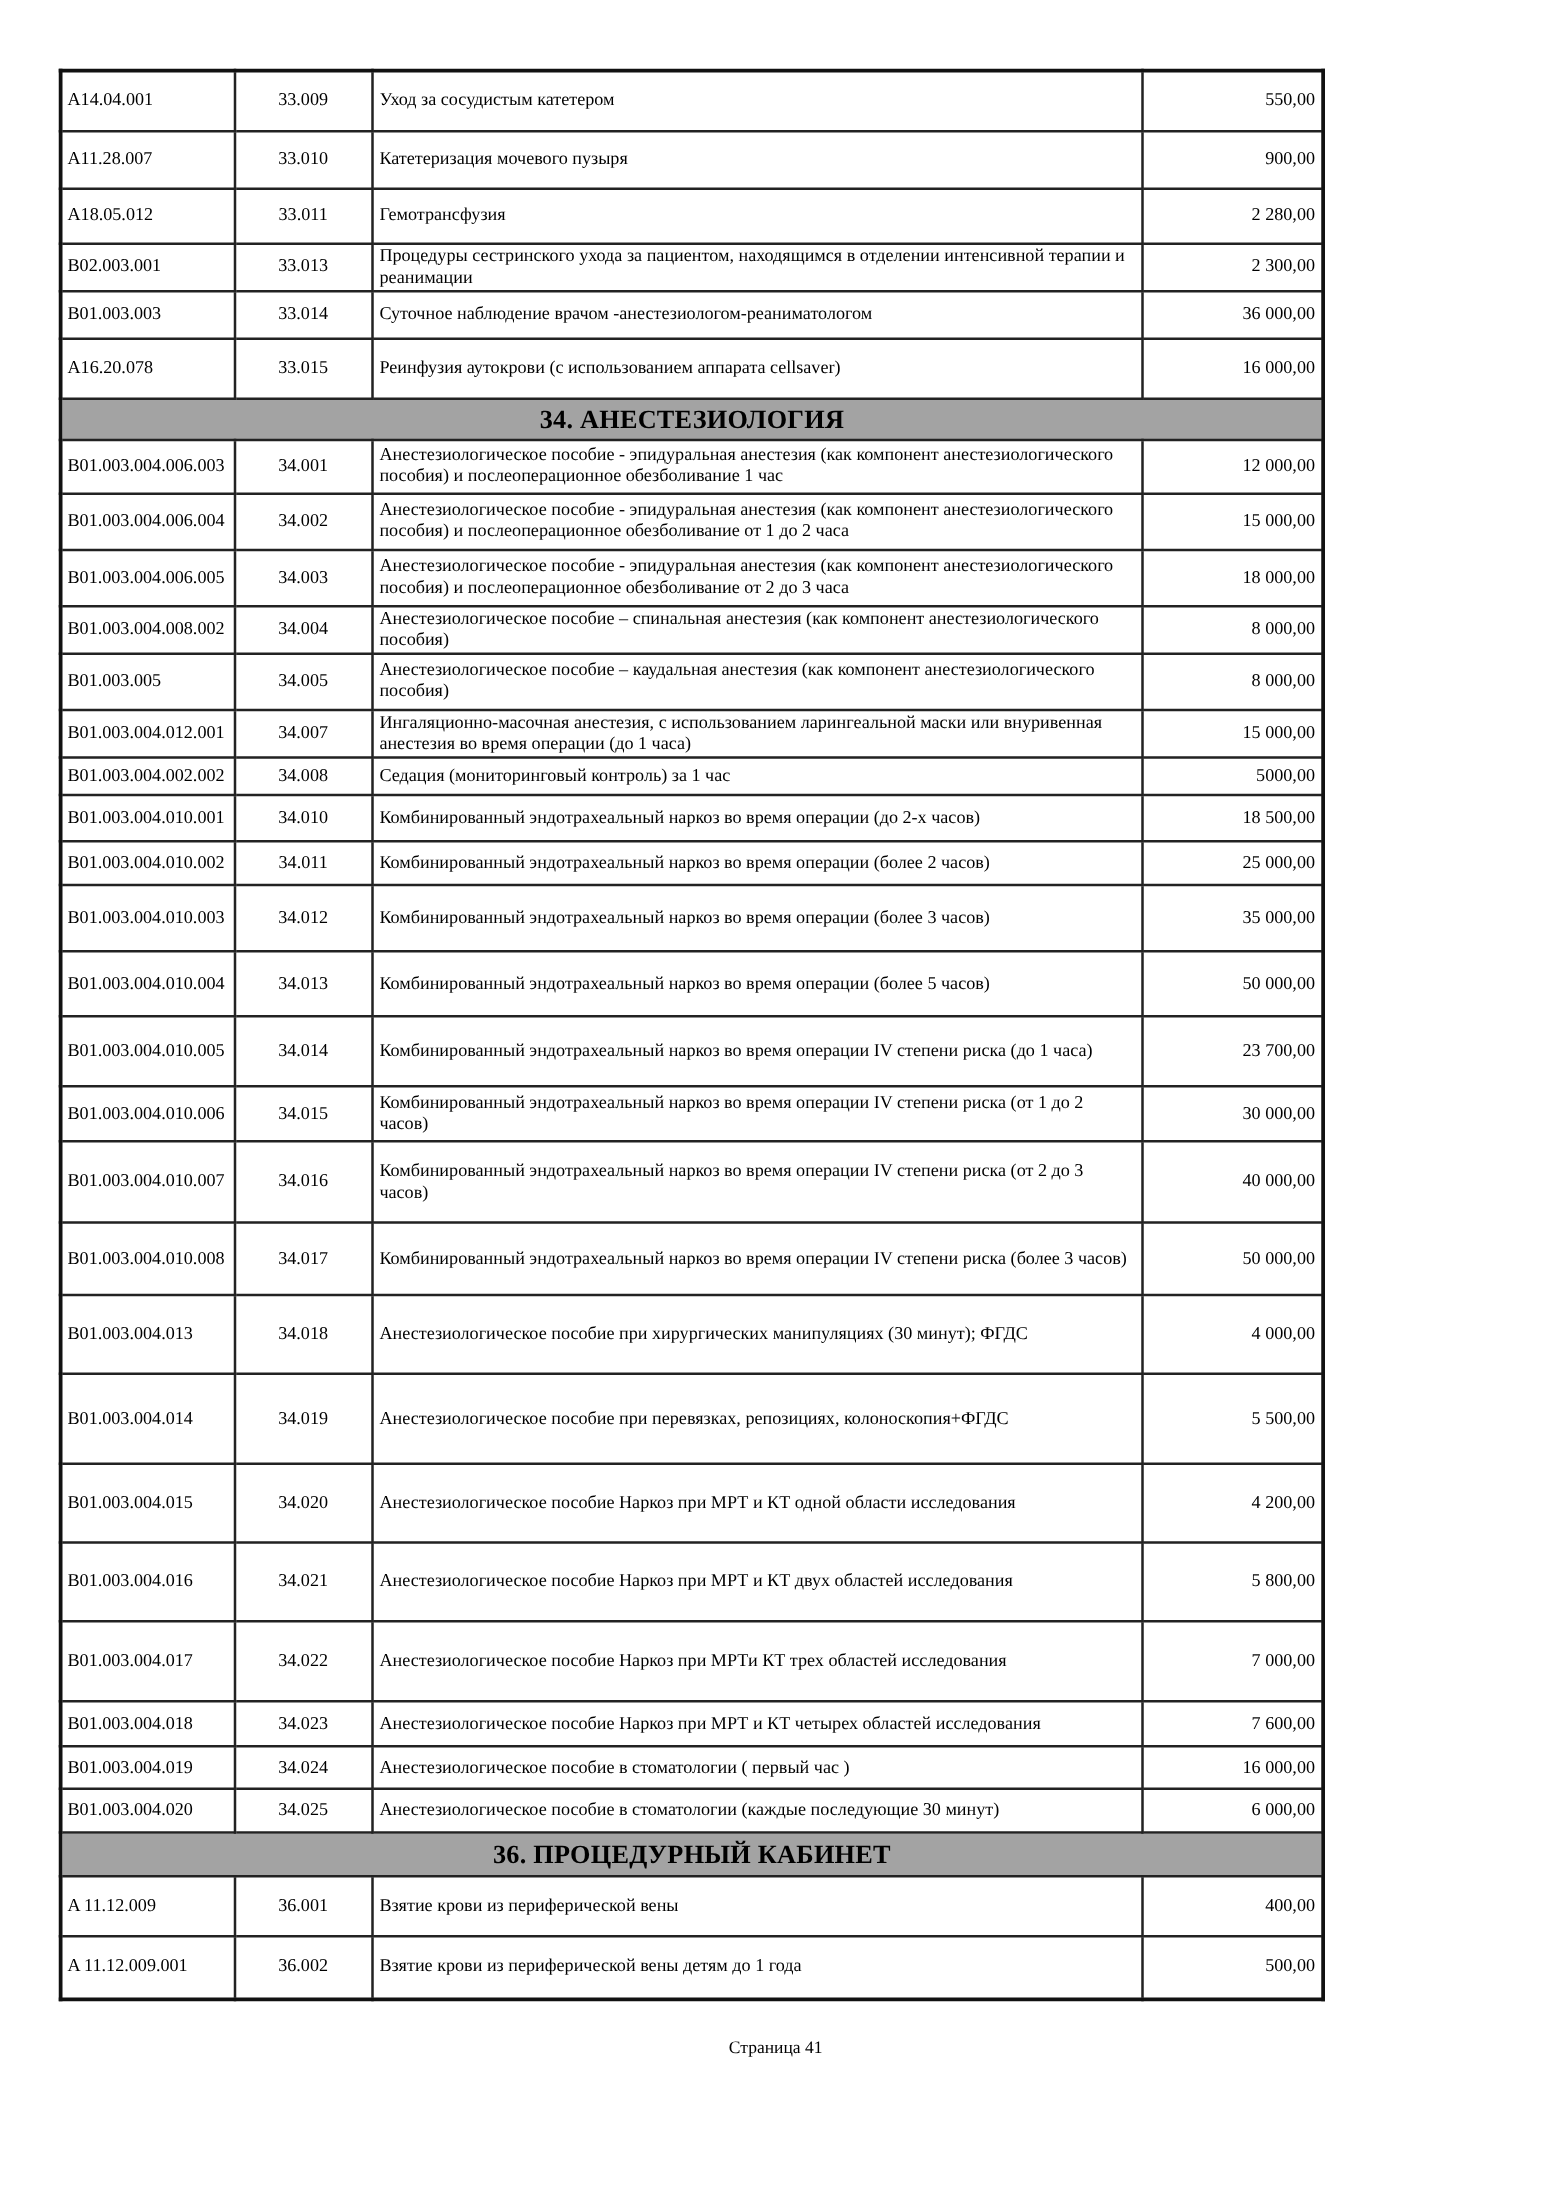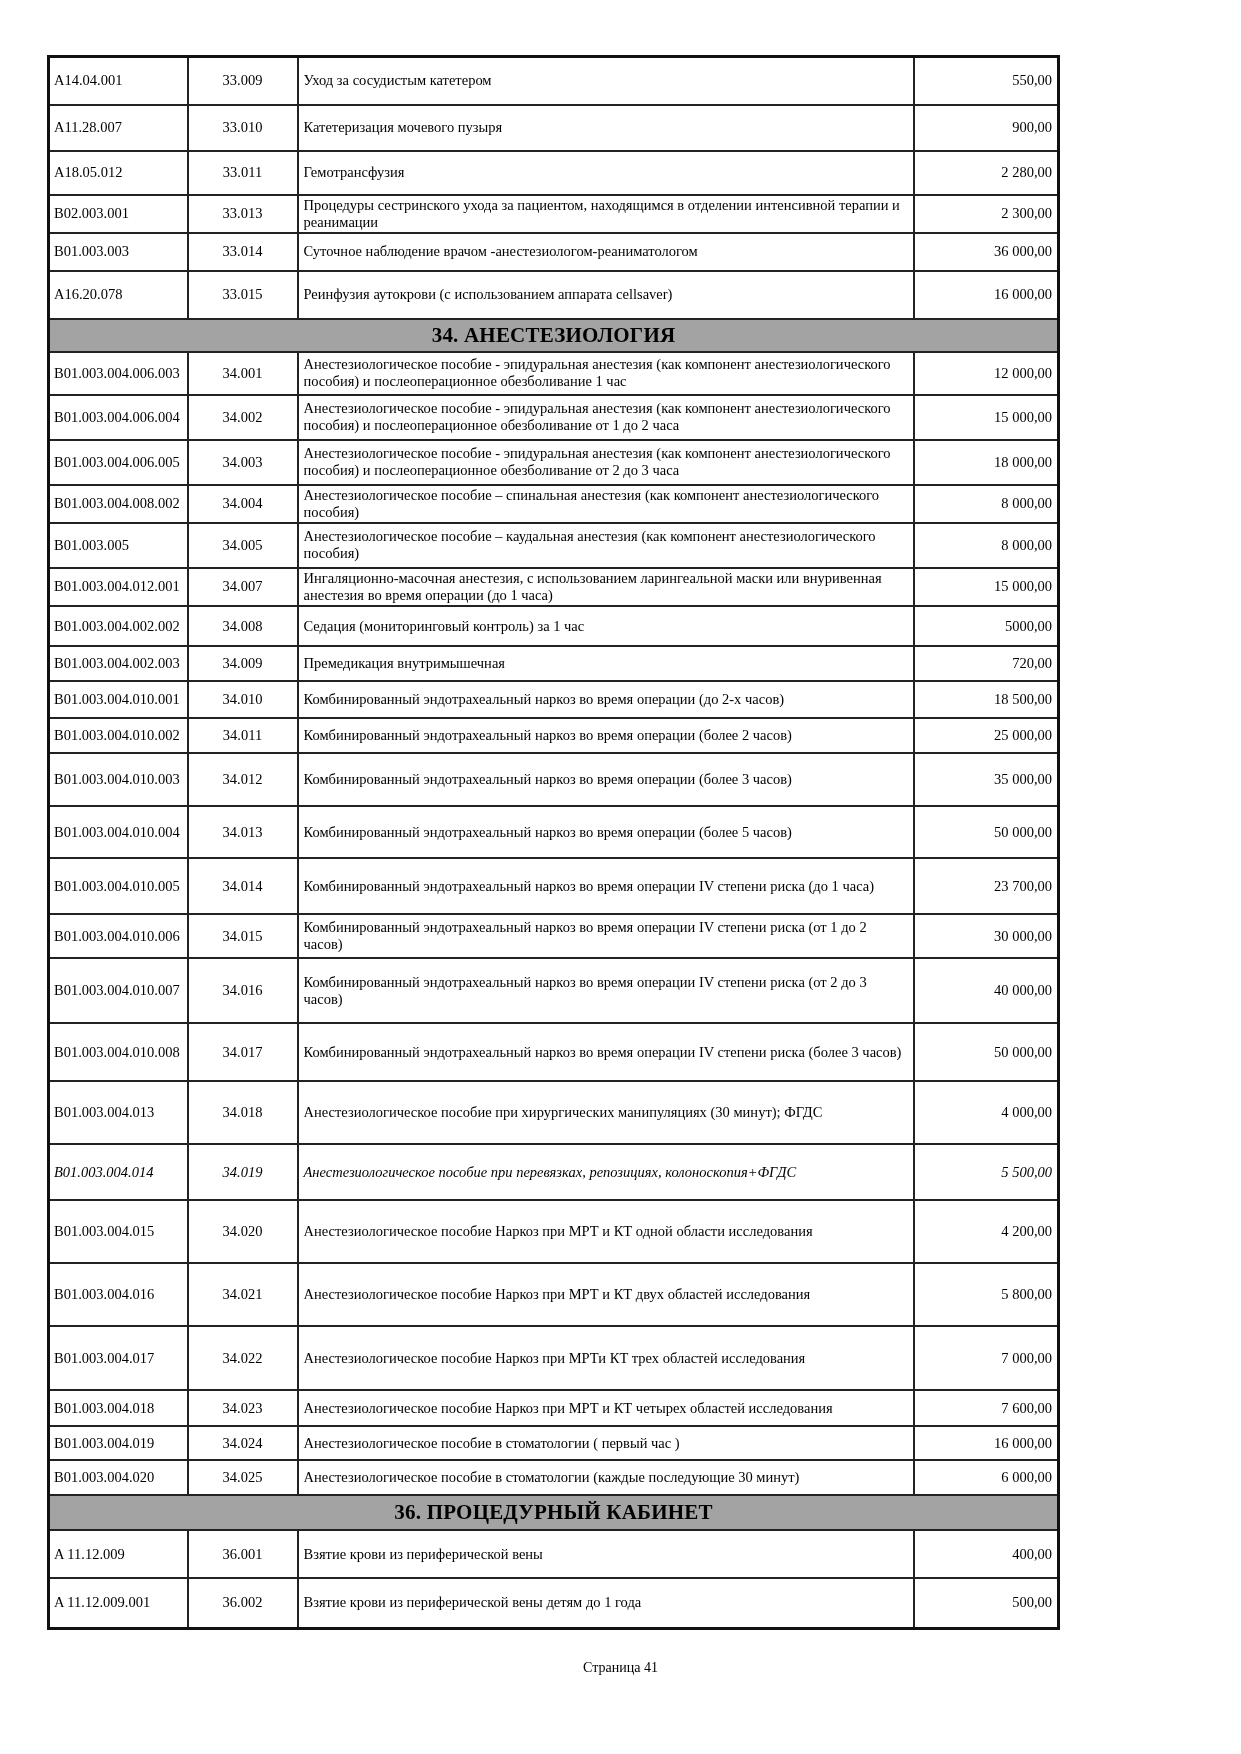--- a/index.html
+++ b/index.html
@@ -133,31 +133,25 @@
     <td class="cell-num">34.005</td>
     <td class="cell-name">Анестезиологическое пособие – каудальная анестезия (как компонент анестезиологического пособия)</td>
     <td class="cell-price">8 000,00</td>
   </tr>
         <tr style="height: 28px;">
     <td class="cell-code">B01.003.004.012.001</td>
     <td class="cell-num">34.007</td>
     <td class="cell-name">Ингаляционно-масочная анестезия, с использованием ларингеальной маски или внуривенная анестезия во время операции (до 1 часа)</td>
     <td class="cell-price">15 000,00</td>
   </tr>
-        <tr style="height: 40px;">
+        <tr style="height: 30px;">
     <td class="cell-code">B01.003.004.002.002</td>
     <td class="cell-num">34.008</td>
     <td class="cell-name">Седация (мониторинговый контроль) за 1 час</td>
     <td class="cell-price">5000,00</td>
-  </tr>
-        <tr style="height: 35px;">
-    <td class="cell-code">B01.003.004.002.003</td>
-    <td class="cell-num">34.009</td>
-    <td class="cell-name">Премедикация внутримышечная</td>
-    <td class="cell-price">720,00</td>
   </tr>
         <tr style="height: 37px;">
     <td class="cell-code">B01.003.004.010.001</td>
     <td class="cell-num">34.010</td>
     <td class="cell-name">Комбинированный эндотрахеальный наркоз во время операции (до 2-х часов)</td>
     <td class="cell-price">18 500,00</td>
   </tr>
         <tr style="height: 35px;">
     <td class="cell-code">B01.003.004.010.002</td>
     <td class="cell-num">34.011</td>
@@ -199,21 +193,21 @@
     <td class="cell-num">34.017</td>
     <td class="cell-name">Комбинированный эндотрахеальный наркоз во время операции IV степени риска (более 3 часов)</td>
     <td class="cell-price">50 000,00</td>
   </tr>
         <tr style="height: 63px;">
     <td class="cell-code">B01.003.004.013</td>
     <td class="cell-num">34.018</td>
     <td class="cell-name">Анестезиологическое пособие  при хирургических манипуляциях (30 минут); ФГДС</td>
     <td class="cell-price">4 000,00</td>
   </tr>
-        <tr style="height: 56px; font-style: italic;">
+        <tr style="height: 72px;">
     <td class="cell-code">B01.003.004.014</td>
     <td class="cell-num">34.019</td>
     <td class="cell-name">Анестезиологическое пособие при перевязках, репозициях, колоноскопия+ФГДС</td>
     <td class="cell-price">5 500,00</td>
   </tr>
         <tr style="height: 63px;">
     <td class="cell-code">B01.003.004.015</td>
     <td class="cell-num">34.020</td>
     <td class="cell-name">Анестезиологическое пособие Наркоз при МРТ и КТ одной области исследования</td>
     <td class="cell-price">4 200,00</td>

